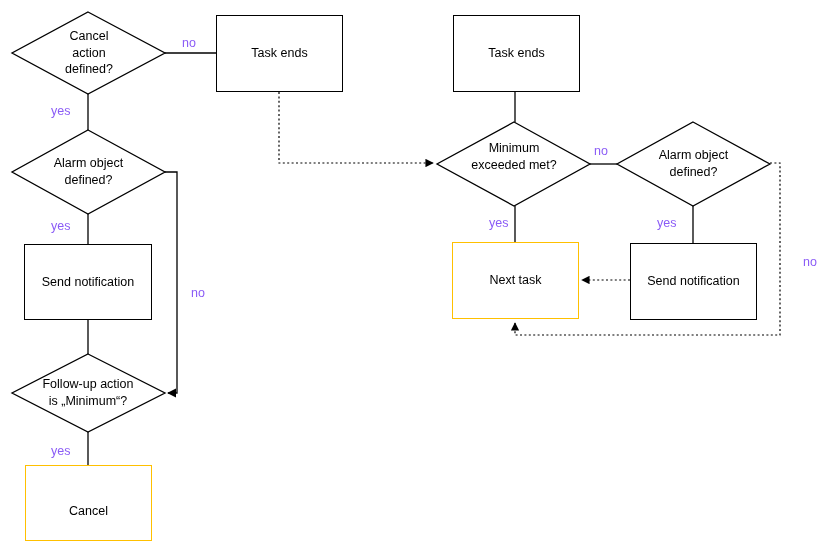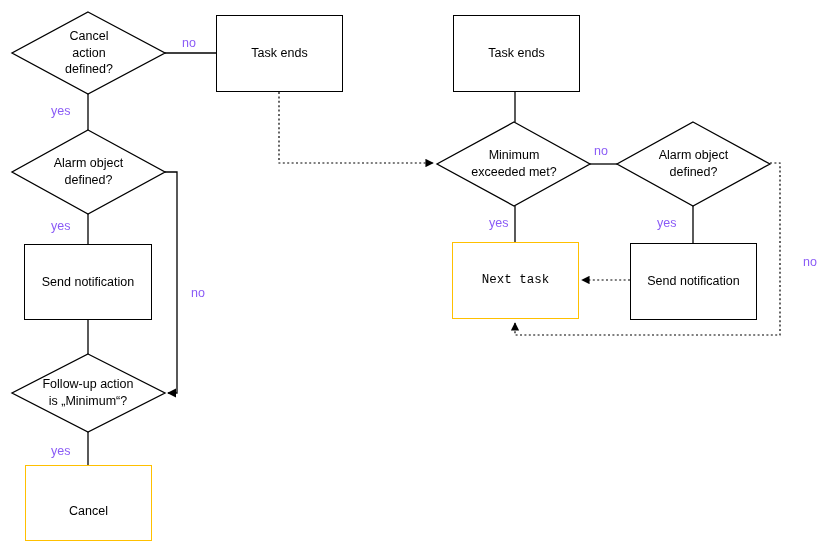--- a/index.html
+++ b/index.html
@@ -131,27 +131,27 @@
   <div class="edge-label" style="left:182px; top:36px;">no</div>
   <div class="edge-label" style="left:51px; top:104px;">yes</div>
   <div class="edge-label" style="left:51px; top:219px;">yes</div>
   <div class="edge-label" style="left:191px; top:286px;">no</div>
   <div class="edge-label" style="left:51px; top:444px;">yes</div>
 
   <div class="box black" style="left:453px; top:15px; width:127px; height:77px;"></div>
   <div class="node-label" style="left:453px; top:15px; width:127px; height:77px;">Task ends</div>
 
   <div class="box gold" style="left:452px; top:242px; width:127px; height:77px;"></div>
-  <div class="node-label" style="left:452px; top:242px; width:127px; height:77px;font-family:Liberation Mono, monospace;">Next task</div>
+  <div class="node-label" style="left:452px; top:242px; width:127px; height:77px;">Next task</div>
 
   <div class="box black" style="left:630px; top:243px; width:127px; height:77px;"></div>
   <div class="node-label" style="left:630px; top:243px; width:127px; height:77px;">Send notification</div>
 
   <div class="diamond-hit" style="left:437px; top:122px; width:153px; height:84px;"></div>
-  <div class="node-label" style="left:444px; top:125px; width:140px; height:78px; flex-direction:column;">
+  <div class="node-label" style="left:444px; top:118px; width:140px; height:78px; flex-direction:column;">
     <span>Minimum</span>
     <span>exceeded met?</span>
   </div>
 
   <div class="diamond-hit" style="left:617px; top:122px; width:153px; height:84px;"></div>
   <div class="node-label" style="left:623px; top:125px; width:141px; height:78px; flex-direction:column;">
     <span>Alarm object</span>
     <span>defined?</span>
   </div>
 

